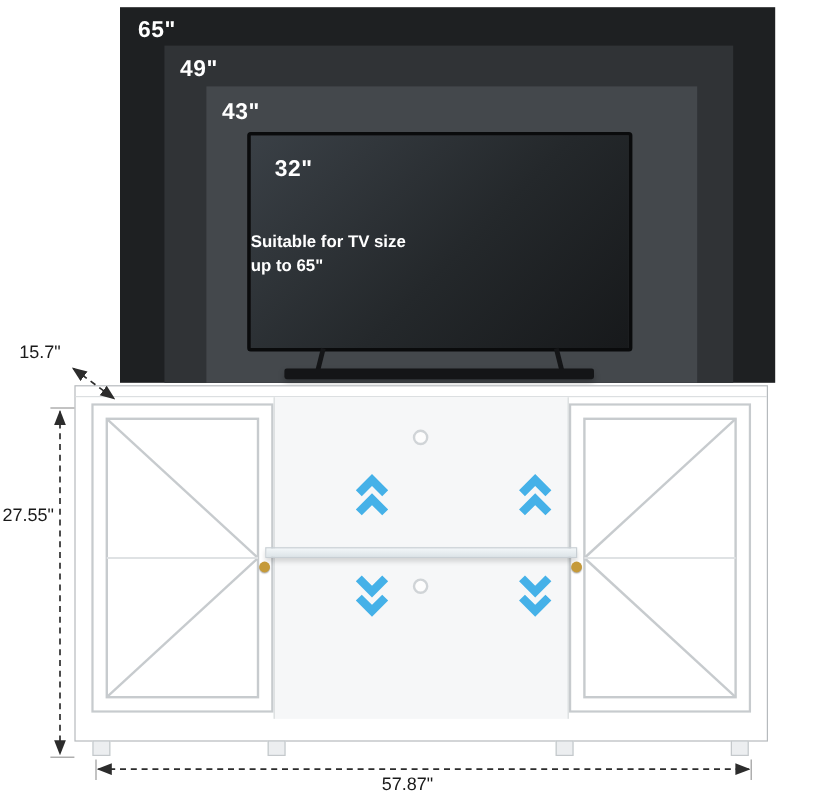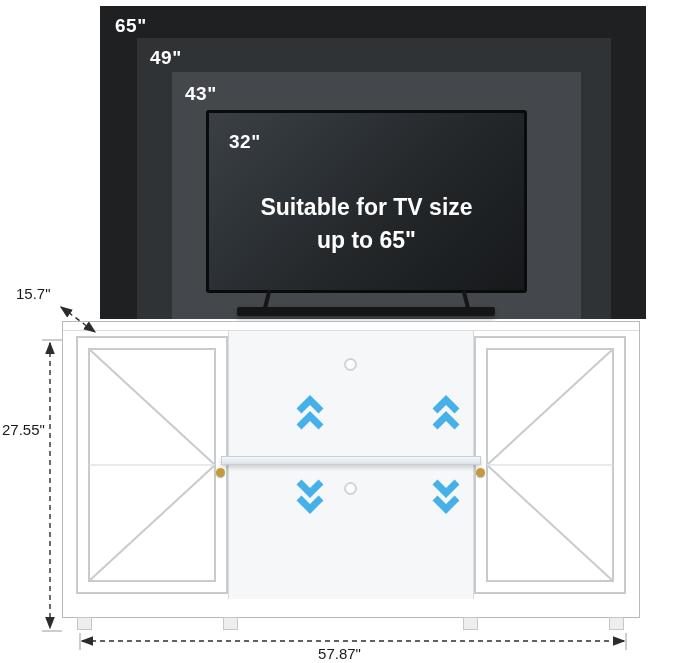--- a/index.html
+++ b/index.html
@@ -18,22 +18,22 @@
   .rect49 .tv-label { left:13px; top:9px; }
   .rect43 .tv-label { left:13px; top:11px; }
   
   .screen {
     position:absolute; left:206px; top:110px; width:321px; height:183px;
     background:linear-gradient(135deg,#3a4046 0%,#24282b 55%,#17191b 100%);
     border:3px solid #0a0b0c; border-radius:3px;
   }
   .screen .tv-label { left:20px; top:18px; }
   .caption {
-    position:absolute; left:0; right:0; top:78px; text-align:center;
-    color:#ffffff; font-weight:bold; font-size:23px; line-height:1.45;
+    position:absolute; left:0; right:0; top:78px; text-align:left;
+    color:#ffffff; font-weight:bold; font-size:14px; line-height:1.45;
   }
   .tv-leg { position:absolute; width:4px; height:20px; background:#141517; }
   .leg-left  { left:265px; top:290px; transform:rotate(14deg); }
   .leg-right { left:464px; top:290px; transform:rotate(-14deg); }
   .tv-base {
     position:absolute; left:237px; top:307px; width:258px; height:9px;
     background:#141517; border-radius:2px; box-shadow:0 3px 5px rgba(0,0,0,0.25);
   }
   
   .cabinet {

